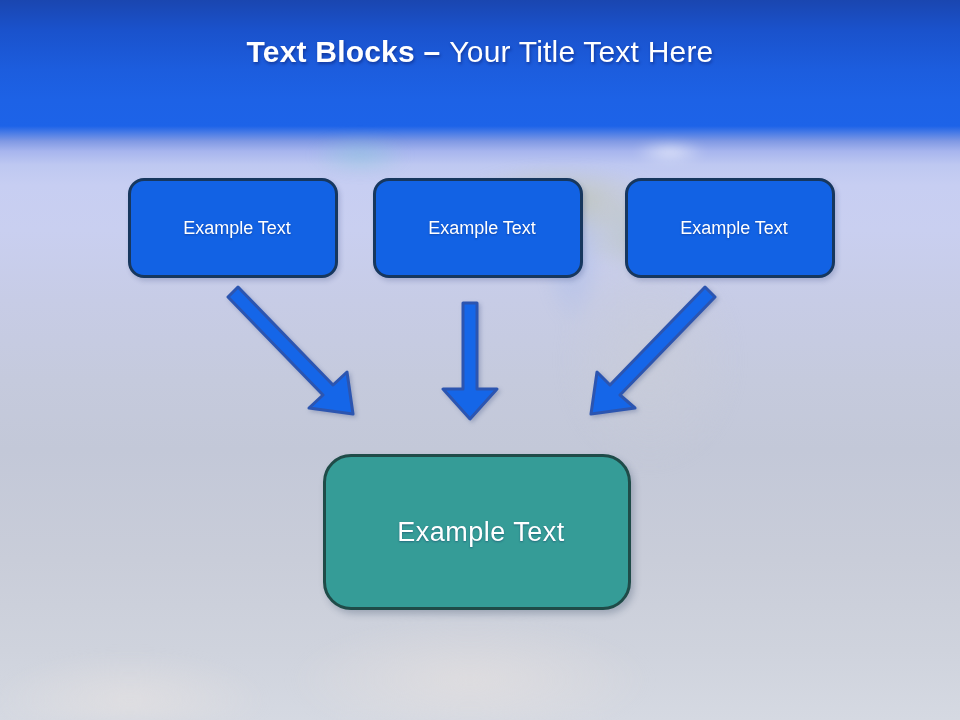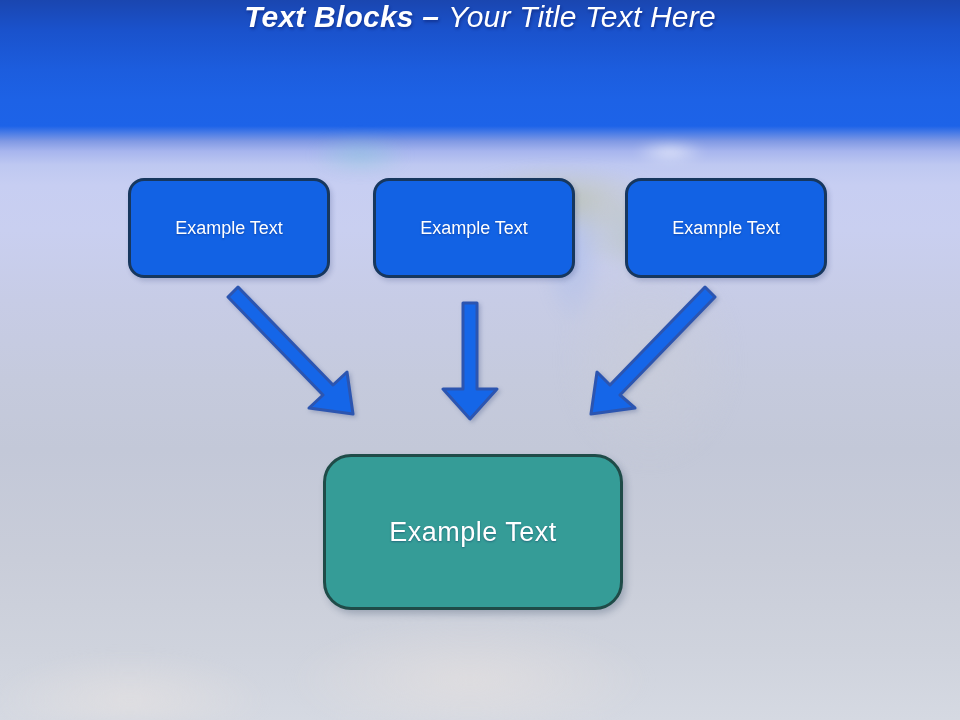--- a/index.html
+++ b/index.html
@@ -37,33 +37,34 @@
       radial-gradient(ellipse 100px 40px at 465px 215px, rgba(160,180,150,.35), transparent 70%),
       radial-gradient(ellipse 55px 14px at 670px 152px, rgba(255,255,255,.80), transparent 65%),
       radial-gradient(ellipse 70px 30px at 360px 155px, rgba(120,200,210,.35), transparent 70%),
       radial-gradient(ellipse 45px 110px at 572px 250px, rgba(130,165,235,.30), transparent 70%),
       radial-gradient(ellipse 130px 160px at 650px 360px, rgba(202,205,216,.65), transparent 70%),
       radial-gradient(ellipse 260px 90px at 470px 680px, rgba(237,229,224,.45), transparent 70%),
       radial-gradient(ellipse 200px 70px at 130px 700px, rgba(240,232,226,.40), transparent 70%);
   }
   .title-bar{
     position:absolute;top:0;left:0;width:100%;height:118px;
-    display:flex;align-items:flex-start;justify-content:center;font-style:italic;
+    display:flex;align-items:center;justify-content:center;
   }
   .slide-title{
     margin:0 0 16px;font-size:30px;line-height:1.1;
     color:var(--title-text,#ffffff);font-weight:400;letter-spacing:.2px;
     text-shadow:1px 2px 3px rgba(8,20,90,.45);
     white-space:nowrap;
   }
   .t-bold{font-weight:700;margin-right:9px;}
   .box{
     position:absolute;display:flex;align-items:center;justify-content:center;
     color:var(--box-text,#ffffff);text-align:center;
     text-shadow:0 1px 2px rgba(0,20,80,.35);
+    padding-left:8px;
   }
   .blue{
     width:196px;height:94px;
     background:var(--box-fill,#1262e4);
     border:3px solid var(--box-border,#17375e);
     border-radius:16px;font-size:18px;
     box-shadow:2px 3px 5px rgba(40,60,120,.22);
   }
   .b1{left:128px;top:178px;}
   .b2{left:373px;top:178px;}

